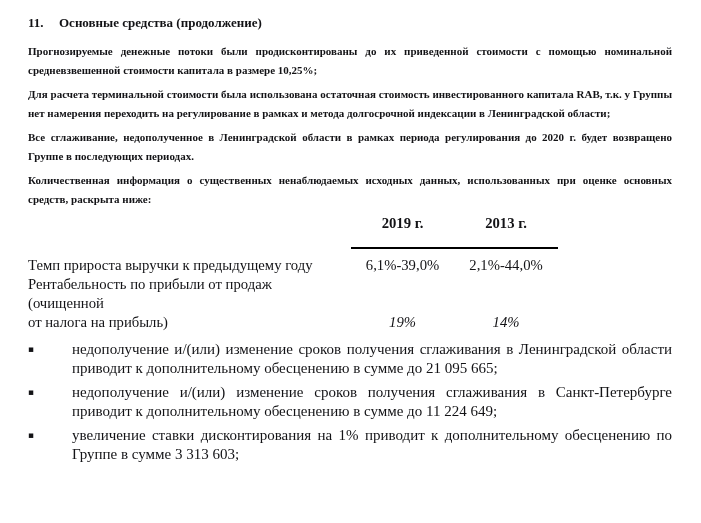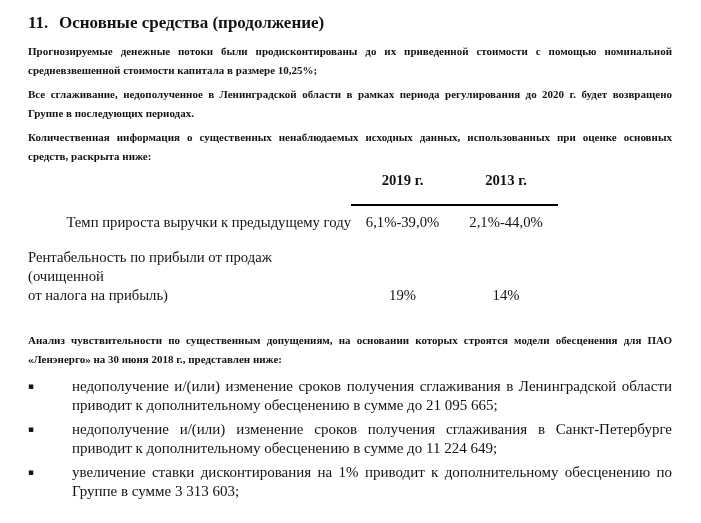--- a/index.html
+++ b/index.html
@@ -12,21 +12,21 @@
   body {
     font-family: "Liberation Serif", "DejaVu Serif", serif;
     color: #131316;
   }
   .page {
     width: 701px; height: 523px;
     padding: 13px 29px 0 28px;
   }
   .heading {
     display: flex;
-    font-size: 17px;
+    font-size: 13px;
     font-weight: bold;
     line-height: 20px;
     margin: 0 0 9px 0;
   }
   .heading .num { flex: 0 0 31px; }
   .para {
     font-size: 11px;
     line-height: 19px;
     text-align: justify;
     margin: 0 0 5px 0;
@@ -38,24 +38,24 @@
     font-size: 14.7px;
     line-height: 19px;
     margin-top: 3px;
   }
   .fin-table .head {
     font-weight: bold;
     text-align: center;
     border-bottom: 2px solid #000000;
     padding-bottom: 14px;
   }
-  .fin-table .row1 { padding-top: 7px; text-align: right; }
+  .fin-table .row1 { padding-top: 7px; }
   .fin-table .val { text-align: center; }
-  .fin-table .label2 { white-space: pre-line; margin-top: 16px; }
-  .fin-table .vend { align-self: end; }
+  .fin-table .label2 { white-space: pre-line; }
+  .fin-table .vend { align-self: end; font-style: italic; }
   .sensitivity { margin-top: 26px; }
   .bullets {
     list-style: none;
     margin: 8px 0 0 0;
     padding: 0;
   }
   .bullets li {
     display: flex;
     margin-bottom: 5px;
   }
@@ -77,39 +77,39 @@
 <body>
 
 <div class="page">
 
   <h1 class="heading">
     <span class="num">11.</span>
     <span class="ttl">Основные средства (продолжение)</span>
   </h1>
 
   <p class="para">Прогнозируемые денежные потоки были продисконтированы до их приведенной стоимости с помощью номинальной средневзвешенной стоимости капитала в размере 10,25%;</p>
+  <p class="para">Для расчета терминальной стоимости была использована остаточная стоимость инвестированного капитала RAB, т.к. у Группы нет намерения переходить на регулирование в рамках и метода долгосрочной индексации в Ленинградской области;</p>
   <p class="para">Все сглаживание, недополученное в Ленинградской области в рамках периода регулирования до 2020 г. будет возвращено Группе в последующих периодах.</p>
   <p class="para">Количественная информация о существенных ненаблюдаемых исходных данных, использованных при оценке основных средств, раскрыта ниже:</p>
 
   <div class="fin-table">
     <div class="cell"></div>
     <div class="cell head">2019 г.</div>
     <div class="cell head">2013 г.</div>
 
     <div class="cell row1">Темп прироста выручки к предыдущему году</div>
     <div class="cell row1 val">6,1%-39,0%</div>
     <div class="cell row1 val">2,1%-44,0%</div>
 
     <div class="cell label2">Рентабельность по прибыли от продаж (очищенной
 от налога на прибыль)</div>
     <div class="cell val vend">19%</div>
     <div class="cell val vend">14%</div>
   </div>
 
-  <p class="para sensitivity">Анализ чувствительности по существенным допущениям, на основании которых строятся модели обесценения для ПАО «Ленэнерго» на 30 июня 2018 г., представлен ниже:</p>
 
   <ul class="bullets">
     <li>
       <span class="marker">▪</span>
       <div class="btext">недополучение и/(или) изменение сроков получения сглаживания в Ленинградской области приводит к дополнительному обесценению в сумме до 21 095 665;</div>
     </li>
     <li>
       <span class="marker">▪</span>
       <div class="btext">недополучение и/(или) изменение сроков получения сглаживания в Санкт-Петербурге приводит к дополнительному обесценению в сумме до 11 224 649;</div>
     </li>

